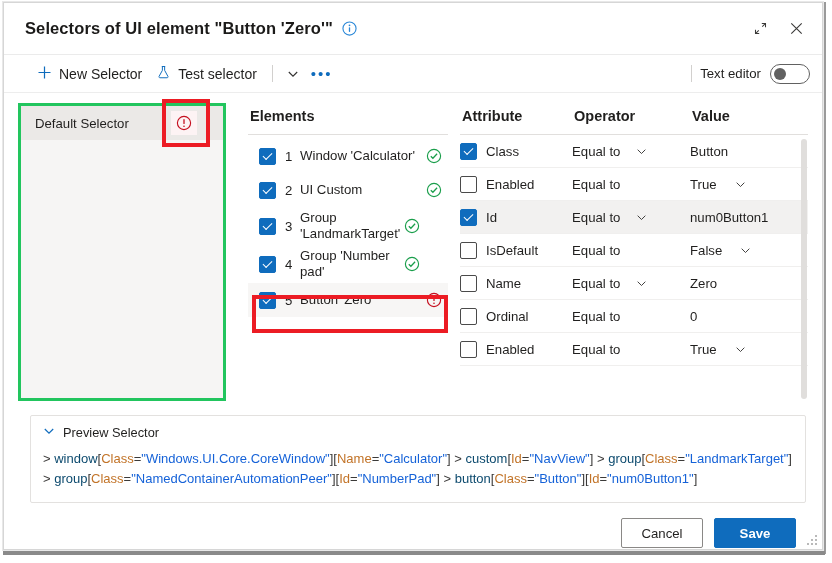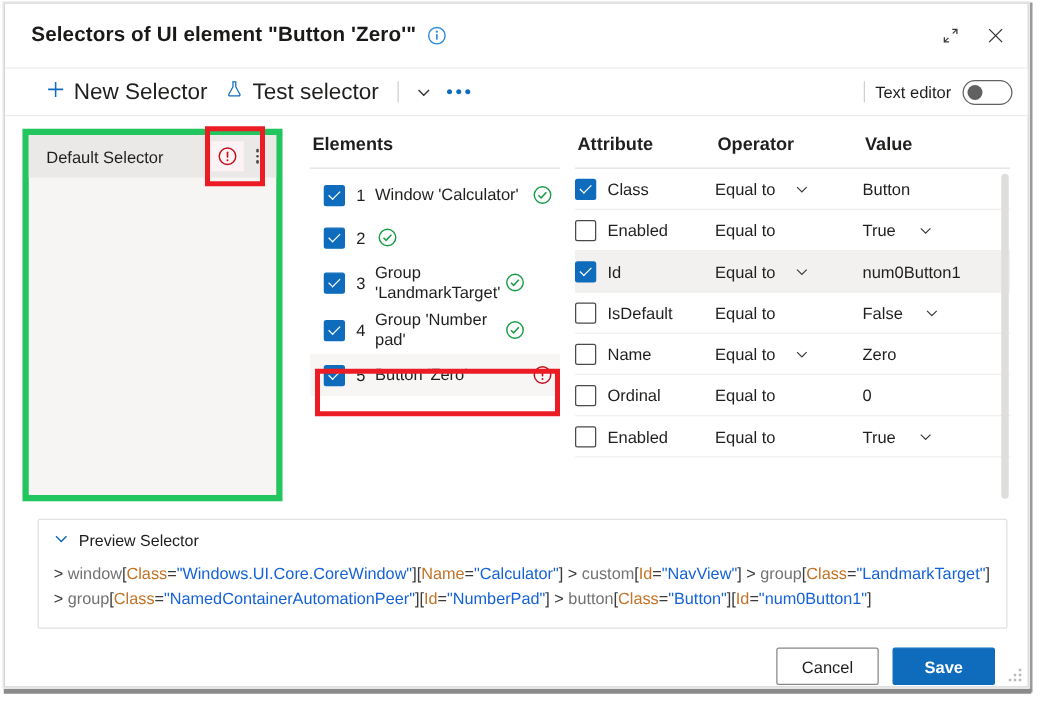--- a/index.html
+++ b/index.html
@@ -91,21 +91,21 @@
     padding: 0 12px 0 26px;
     box-sizing: border-box;
     flex: none;
     border-bottom: 1px solid #ededed;
     background: #ffffff;
   }
   .tb-item {
     display: inline-flex;
     align-items: center;
     gap: 7px;
-    font-size: 18px;
+    font-size: 14px;
     color: #201f1e;
     padding: 4px 7px;
     cursor: pointer;
     border-radius: 2px;
     white-space: nowrap;
   }
   .tb-sep {
     width: 1px;
     height: 17px;
     background: #d2d0ce;
@@ -166,21 +166,21 @@
     padding: 10px 14px 0 14px;
     box-sizing: border-box;
     height: 308px;
     flex: none;
   }
 
   
   .left-pane {
     width: 208px;
     background: #f6f5f4;
-    border: 5px solid #22c55e;
+    border: 3px solid #22c55e;
     box-sizing: border-box;
     flex: none;
     position: relative;
   }
   .selector-row {
     height: 34px;
     background: #ebe9e7;
     display: flex;
     align-items: center;
     padding: 0 4px 0 14px;
@@ -392,21 +392,21 @@
     cursor: pointer;
     margin-bottom: 9px;
   }
   .preview-code {
     font-family: "Liberation Sans", sans-serif;
     font-size: 13px;
     line-height: 20px;
     color: #201f1e;
     word-break: break-word;
   }
-  .tk-elem { color: #737373; }
+  .tk-elem { color: #0c4a6e; }
   .tk-attr { color: #c27327; }
   .tk-val  { color: #1562d8; }
   .tk-pun  { color: #3b3a39; }
 
   
   .footer {
     margin-top: auto;
     display: flex;
     justify-content: flex-end;
     align-items: center;
@@ -562,20 +562,21 @@
               <svg width="16" height="16" viewBox="0 0 16 16">
                 <circle cx="8" cy="8" r="6.6" fill="none" stroke="#1a9e4b" stroke-width="1.15"></circle>
                 <path d="M4.8 8.2 6.9 10.3 11.1 5.8" fill="none" stroke="#1a9e4b" stroke-width="1.25"></path>
               </svg>
             </span>
           </div>
 
           <div class="el-row">
             <span class="cb on"></span>
             <span class="el-idx">2</span>
+            <span class="el-label">UI Custom</span>
             <span class="el-status">
               <svg width="16" height="16" viewBox="0 0 16 16">
                 <circle cx="8" cy="8" r="6.6" fill="none" stroke="#1a9e4b" stroke-width="1.15"></circle>
                 <path d="M4.8 8.2 6.9 10.3 11.1 5.8" fill="none" stroke="#1a9e4b" stroke-width="1.25"></path>
               </svg>
             </span>
           </div>
 
           <div class="el-row">
             <span class="cb on"></span>

